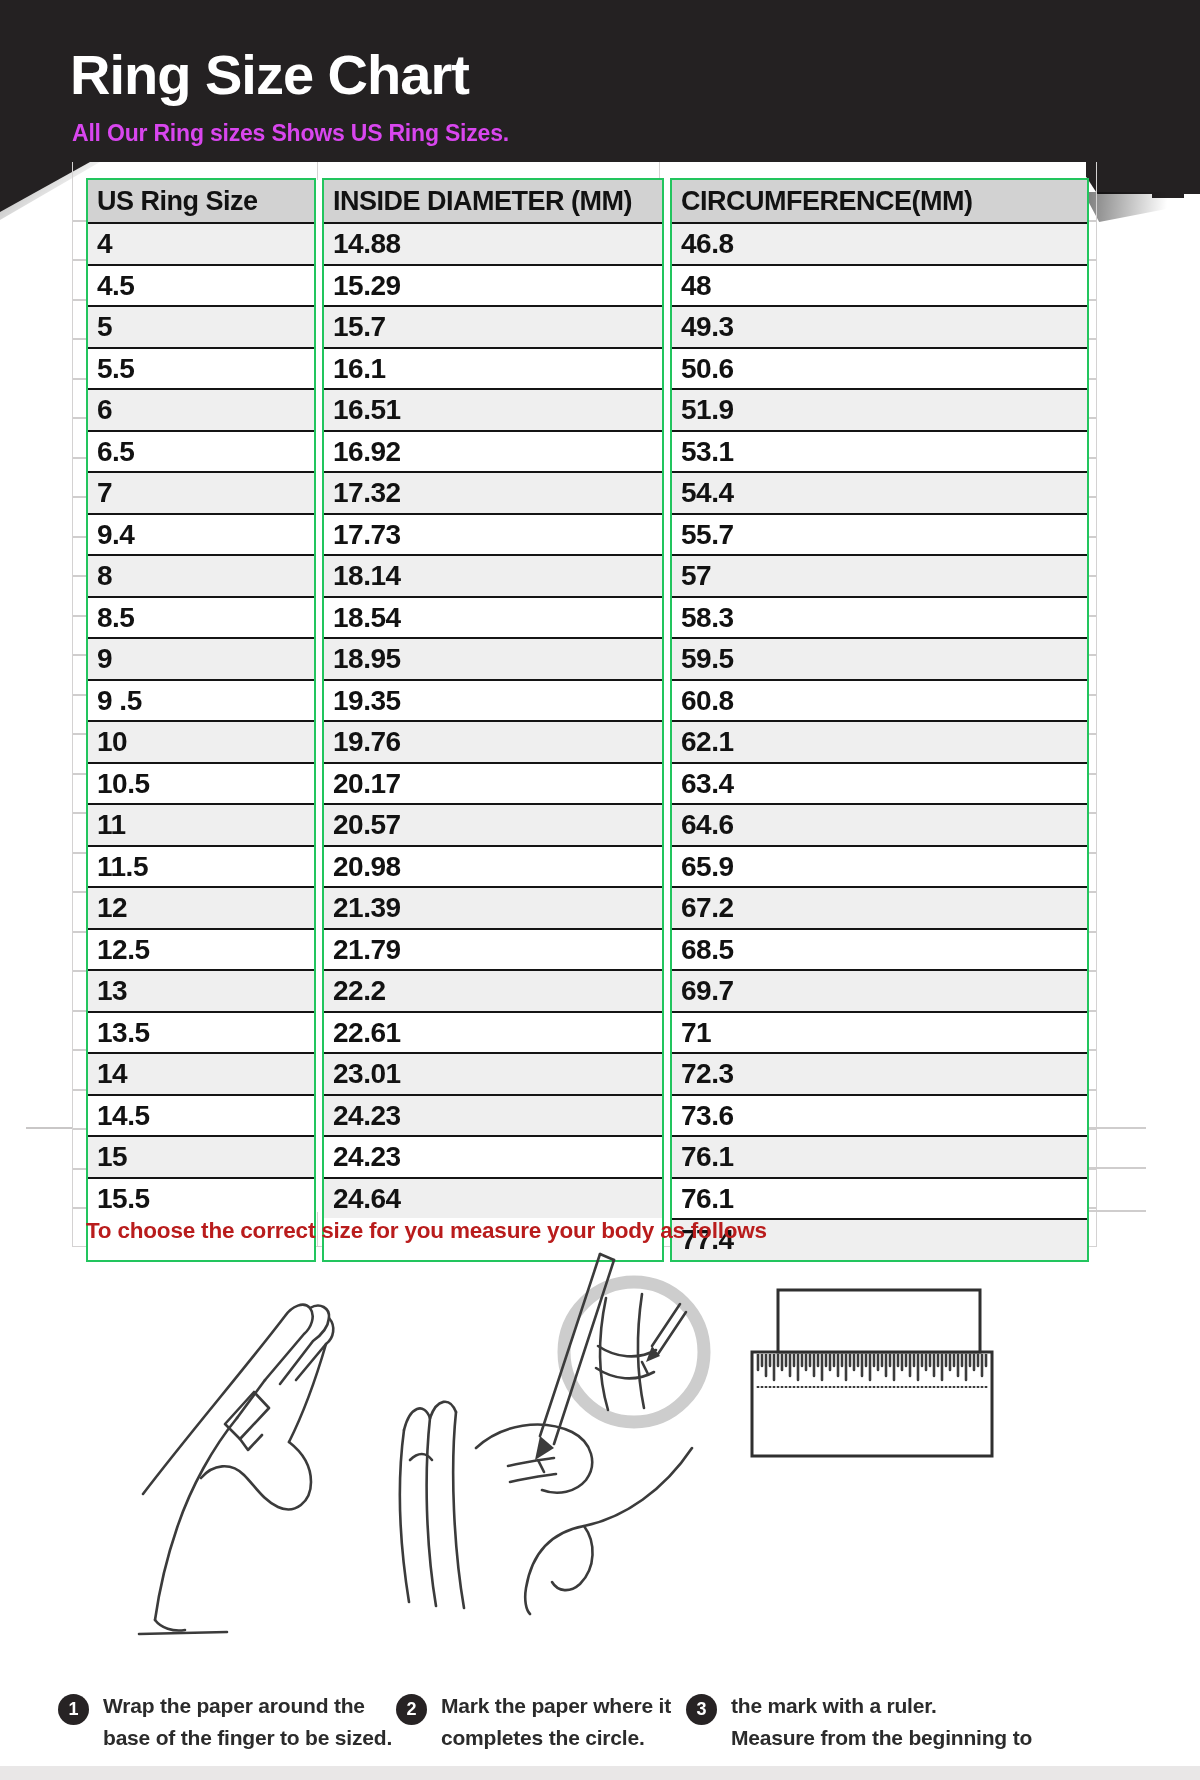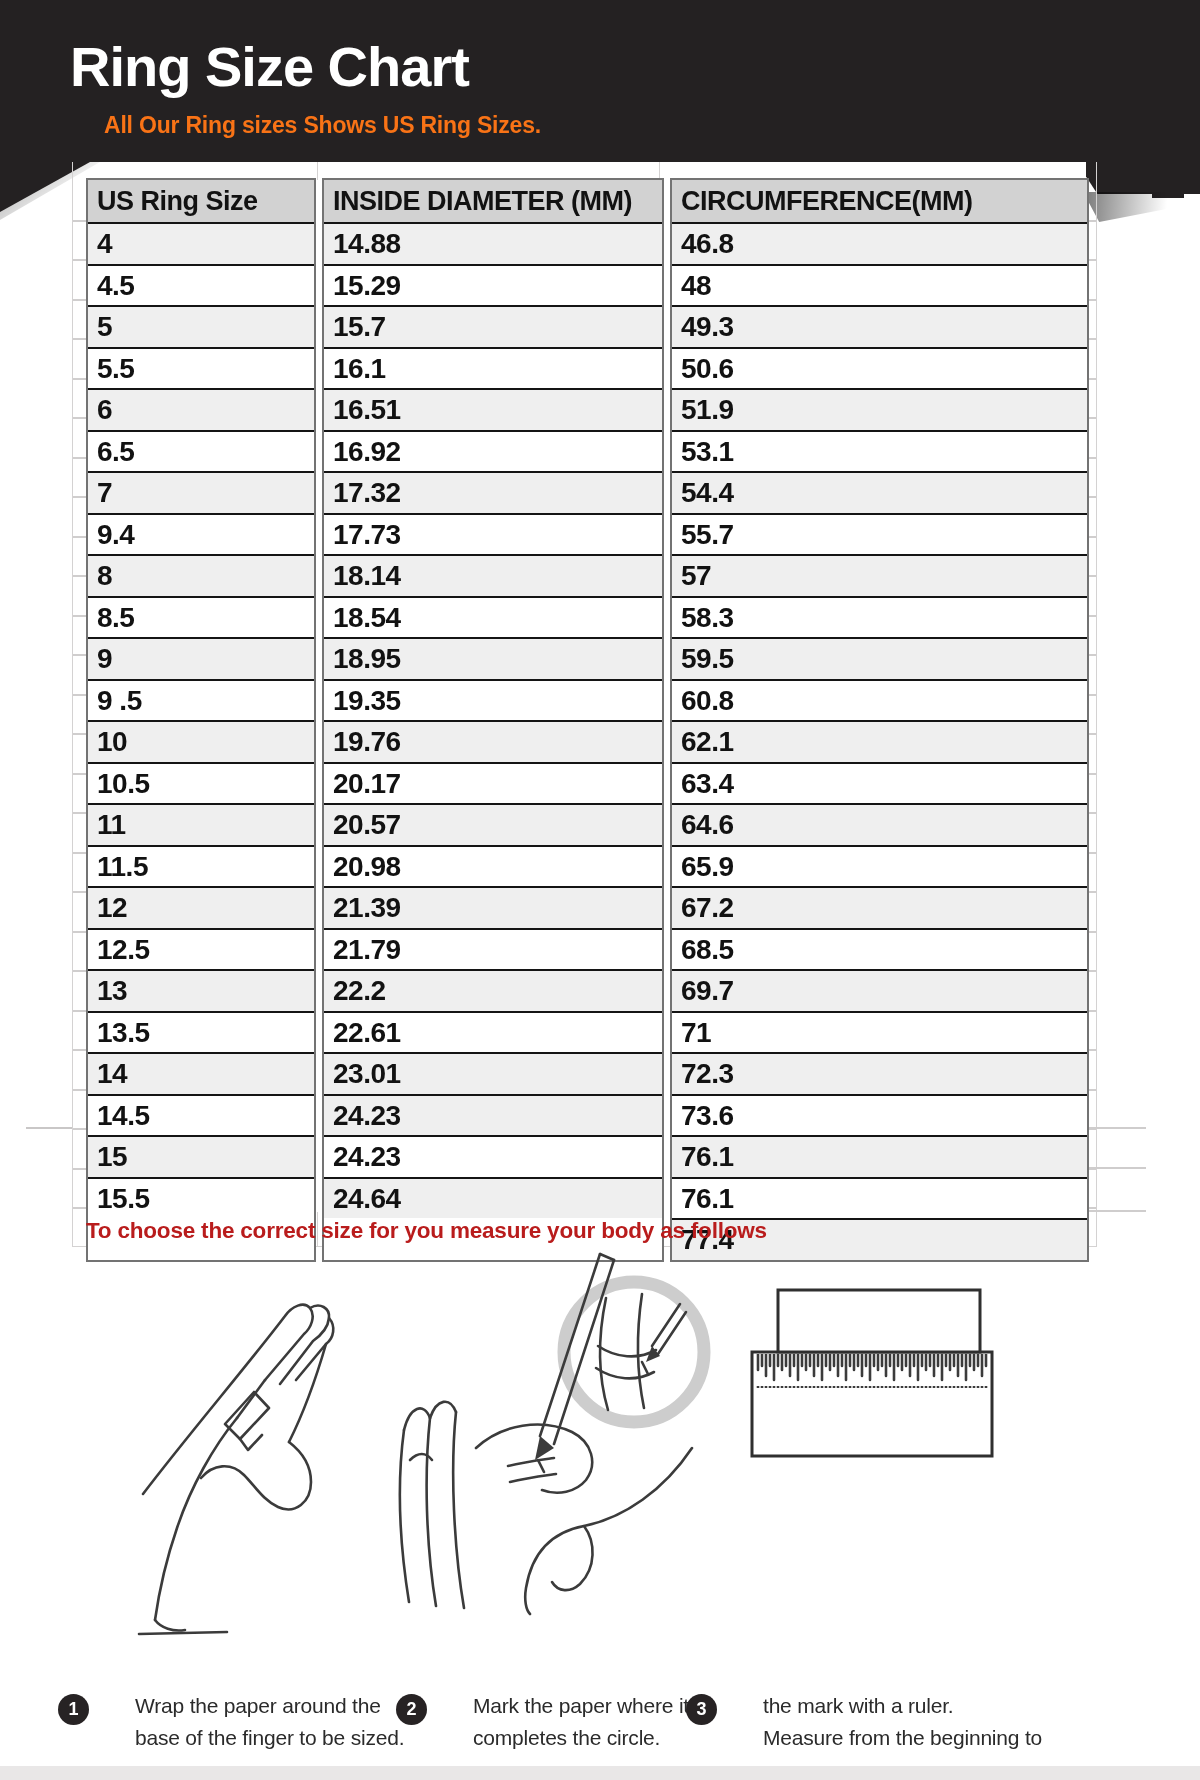--- a/index.html
+++ b/index.html
@@ -2,57 +2,57 @@
 <html><head>
 <meta charset="utf-8">
 <style>
   html,body{margin:0;padding:0;background:#fff;}
   body{width:1200px;height:1780px;position:relative;overflow:hidden;
        font-family:"Liberation Sans",sans-serif;-webkit-font-smoothing:antialiased;}
   .abs{position:absolute;}
 
   
   .banner{left:0;top:0;width:1200px;height:162px;background:#242122;}
-  .banner-title{left:70px;top:34px;font-size:56px;font-weight:bold;color:#ffffff;letter-spacing:-1px;}
-  .banner-sub{left:72px;top:112px;font-size:23px;font-weight:bold;color:#f97316;letter-spacing:-0.2px;margin-left:32px;}
+  .banner-title{left:70px;top:42px;font-size:56px;font-weight:bold;color:#ffffff;letter-spacing:-1px;}
+  .banner-sub{left:72px;top:120px;font-size:23px;font-weight:bold;color:#d946ef;letter-spacing:-0.2px;}
   .wedge-shadow-l{left:0;top:162px;width:100px;height:58px;
       background:linear-gradient(140deg,rgba(0,0,0,.38),rgba(0,0,0,0) 70%);
       clip-path:polygon(0 0,100% 0,0 100%);}
   .wedge-l{left:0;top:162px;width:90px;height:50px;background:#242122;
       clip-path:polygon(0 0,100% 0,0 100%);}
   .ext-r{left:1086px;top:162px;width:114px;height:32px;background:#242122;
       clip-path:polygon(0 0,100% 0,100% 100%,10% 100%,0 45%);}
   .notch-r{left:1152px;top:190px;width:32px;height:8px;background:#242122;}
   .shadow-r{left:1088px;top:192px;width:112px;height:30px;
       background:linear-gradient(95deg,rgba(0,0,0,.5),rgba(0,0,0,0) 70%);
       clip-path:polygon(0 0,100% 0,100% 35%,10% 100%,0 30%);}
 
   
   .gl{background:#d4d2d2;}
   .ticks{background:repeating-linear-gradient(to bottom,#d0cece 0 2px,rgba(0,0,0,0) 2px 39.5px);}
 
   
   .table-wrap{left:86px;top:178px;display:flex;gap:6px;}
-  .colblock{border:2px solid #737373;background:#fff;}
+  .colblock{border:2px solid #22c55e;background:#fff;}
   .cell{height:39.5px;line-height:39.5px;padding-left:9px;font-size:28px;font-weight:bold;
         color:#121212;border-top:2px solid #141414;white-space:nowrap;letter-spacing:-0.5px;
         overflow:hidden;}
   .cell.h{height:42px;line-height:42px;background:#d2d2d2;border-top:none;font-size:27px;}
   .cell.alt{background:#efefef;}
   .w1{width:226px;} .w2{width:338px;} .w3{width:415px;}
 
   
   .intro{left:86px;top:1218px;font-size:22.5px;font-weight:bold;color:#b91c1c;letter-spacing:-0.2px;}
   .illu{position:absolute;}
   .illu path, .illu line{fill:none;stroke:#3b3b3b;stroke-width:2.6;stroke-linecap:round;stroke-linejoin:round;}
   .illu .fillp{fill:#3b3b3b;stroke:none;}
   .step{position:absolute;display:flex;gap:14px;align-items:flex-start;}
   .badge{width:31px;height:31px;border-radius:50%;background:#272324;color:#ffffff;
          font-size:18px;font-weight:bold;line-height:31px;text-align:center;flex-shrink:0;margin-top:4px;}
-  .step-text{font-size:21px;font-weight:normal;color:#2b2b2b;line-height:1.5;letter-spacing:-0.2px;white-space:nowrap;margin-left:32px;}
+  .step-text{font-size:21px;font-weight:bold;color:#2b2b2b;line-height:1.5;letter-spacing:-0.2px;white-space:nowrap;}
   .bottom-strip{left:0;top:1766px;width:1200px;height:14px;background:#e9e7e7;}
 </style>
 </head>
 <body>
 
 <div class="abs banner">
   <div class="abs banner-title">Ring Size Chart</div>
   <div class="abs banner-sub">All Our Ring sizes Shows US Ring Sizes.</div>
 </div>
 <div class="abs wedge-shadow-l"></div>

